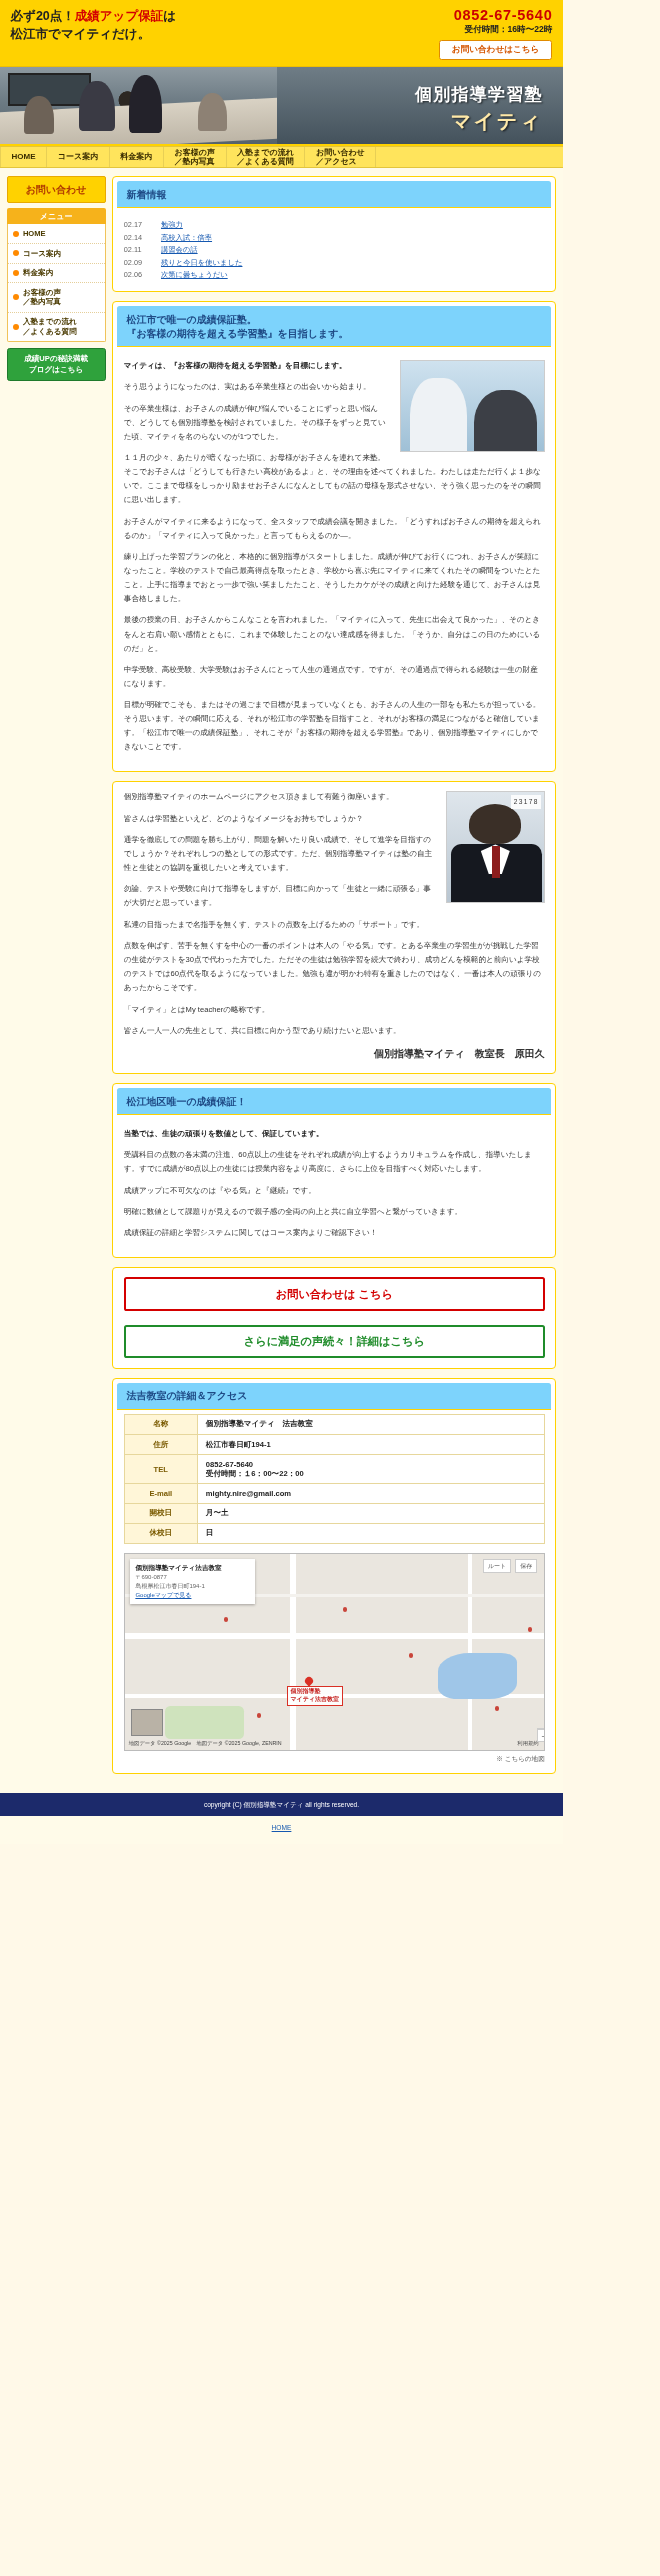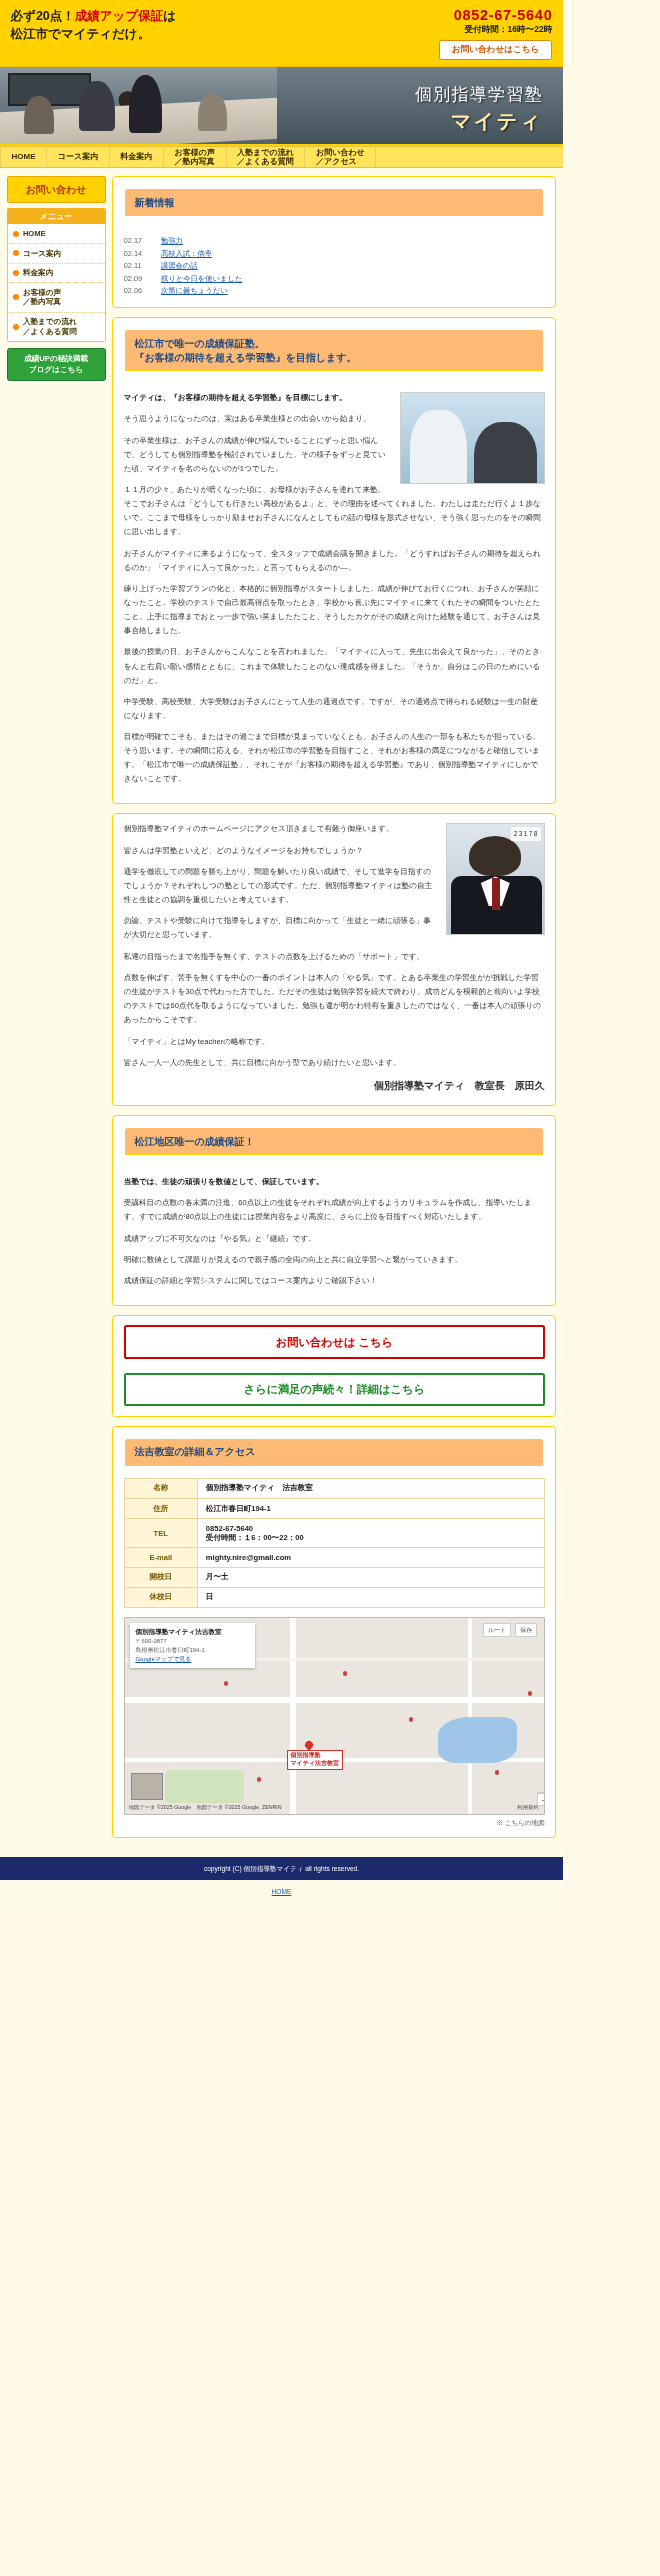--- a/index.html
+++ b/index.html
@@ -71,21 +71,21 @@
   .hero .figs{position:absolute;left:0;top:0;width:277px;height:79px;}
   .hero .fig{position:absolute;background:#2f2a26;border-radius:46% 46% 10% 10%/60% 60% 10% 10%;}
   .hero .f1{left:79px;top:14.5px;width:36px;height:50px;background:#3a3a44;}
   .hero .f2{left:129px;top:8px;width:33px;height:58px;background:#23222a;}
   .hero .f3{left:24px;top:29px;width:30px;height:38px;background:#6d6257;}
   .hero .f4{left:198px;top:26.4px;width:29px;height:38px;background:#8d8174;}
   .hero-title {
     position:absolute; right:20px; top:16px; text-align:right;
     color:#fff; text-shadow:1.3px 1.3px 2px rgba(0,0,0,.65);
   }
-  .hero-title .l1{font-size:17px;font-weight:normal;letter-spacing:1.3px;}
+  .hero-title .l1{font-size:17px;font-weight:bold;letter-spacing:1.3px;}
   .hero-title .l2{font-size:20px;font-weight:bold;letter-spacing:2.6px;color:#ffe9a8;margin-top:2.6px;}
 
   
   .gnav {
     display:flex;
     background:#ffe45c;
     border-top:0.7px solid #e3c53c;
     border-bottom:1.3px solid #e3c53c;
     height:22.5px;
   }
@@ -155,26 +155,26 @@
 
   
   .panel {
     background:#fff;
     border:1.3px solid #ffd200;
     border-radius:4px;
     padding:0 0 9.2px 0;
     margin-bottom:9.2px;
   }
   .panel h2 {
-    margin:12px;
+    margin:4px;
     font-size:10px;
     color:#1f4b86;
     padding:6.6px 9.2px 5.3px 9.2px;
     border-bottom:1.3px solid #ffd200;
-    background:#fdba74;
+    background:#7dd3fc;
     border-radius:2.6px 2.6px 0 0;
   }
   .panel .body { padding:8px 10.6px 0 10.6px; line-height:1.85; font-size:7.6px; color:#333; }
   .panel .body p { margin:0 0 7.3px 0; }
   .sub-lead { font-weight:bold; color:#222; margin-bottom:8px; }
 
   
   .news { padding:6.6px 10.6px 0 10.6px; }
   .news .row { display:flex; gap:9.2px; font-size:7.3px; padding:1.3px 0; }
   .news .date { color:#666; width:28px; flex:0 0 28px; }

